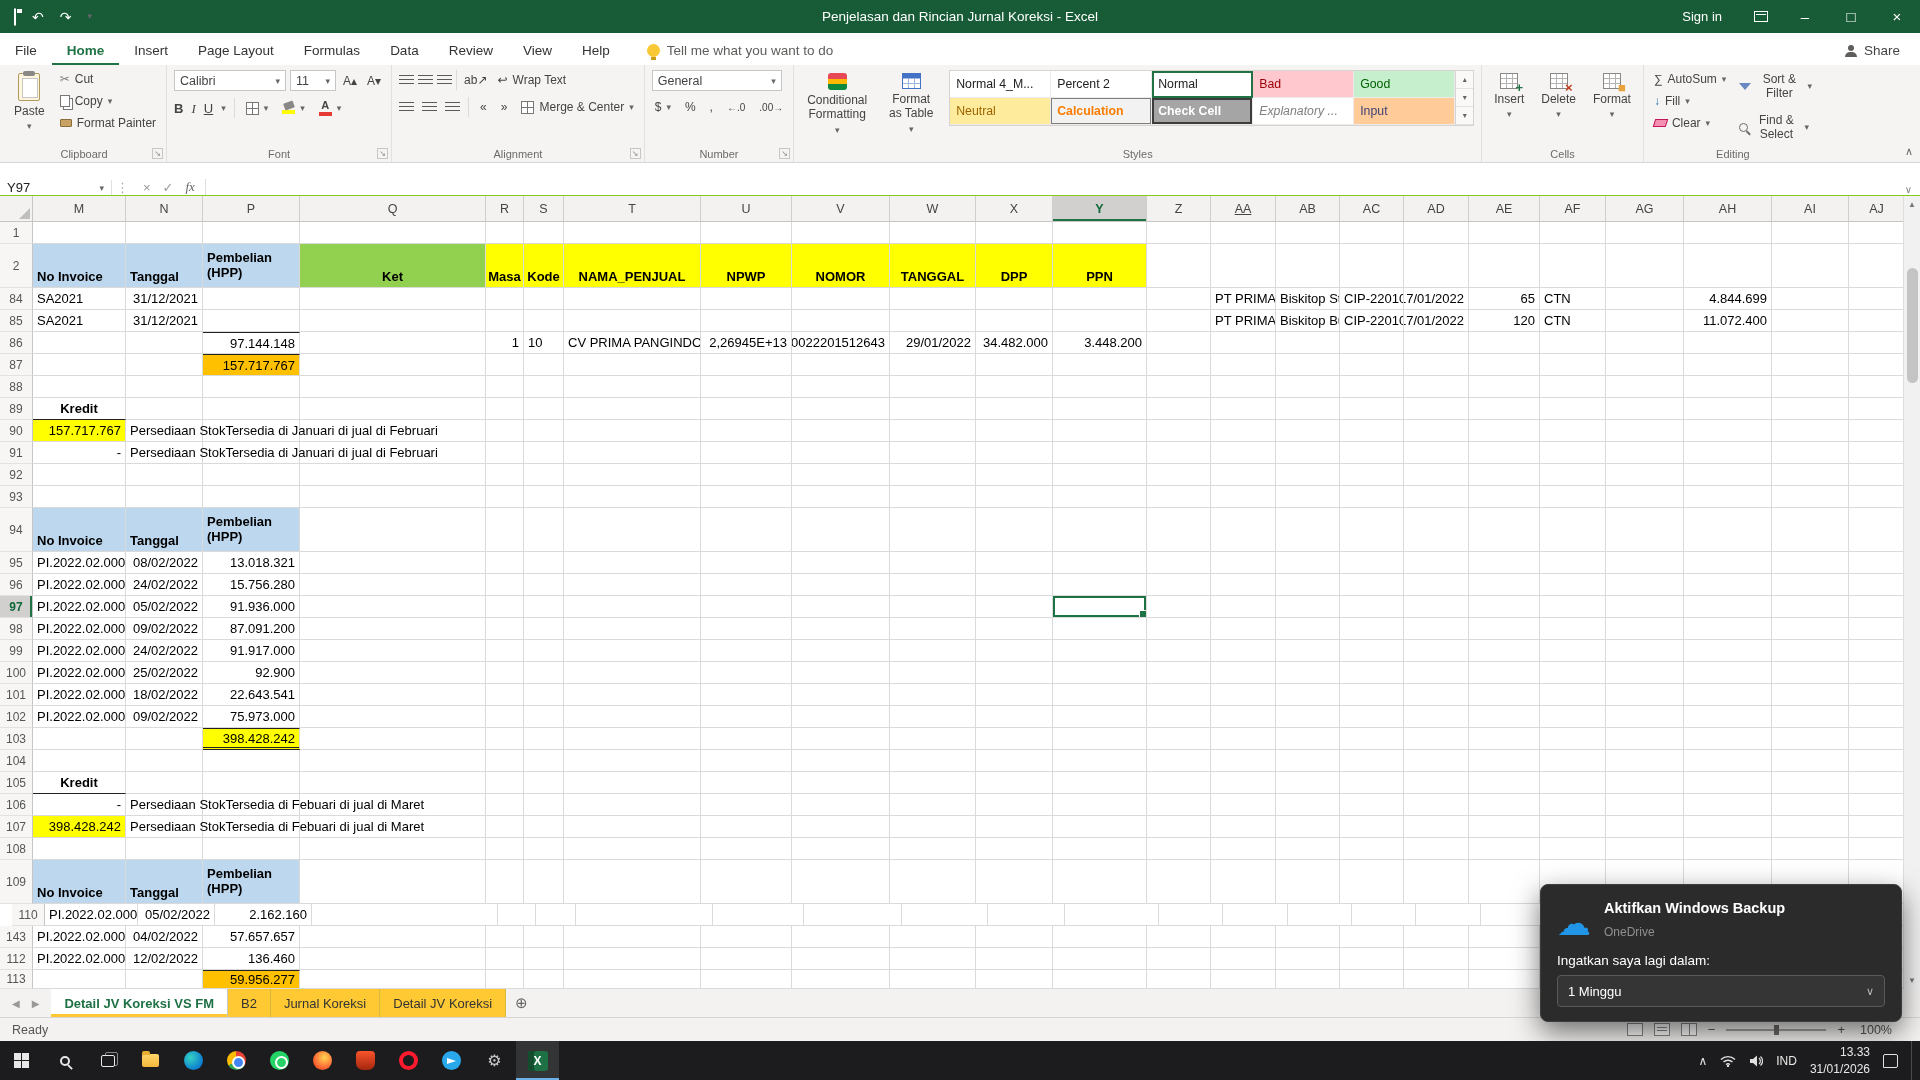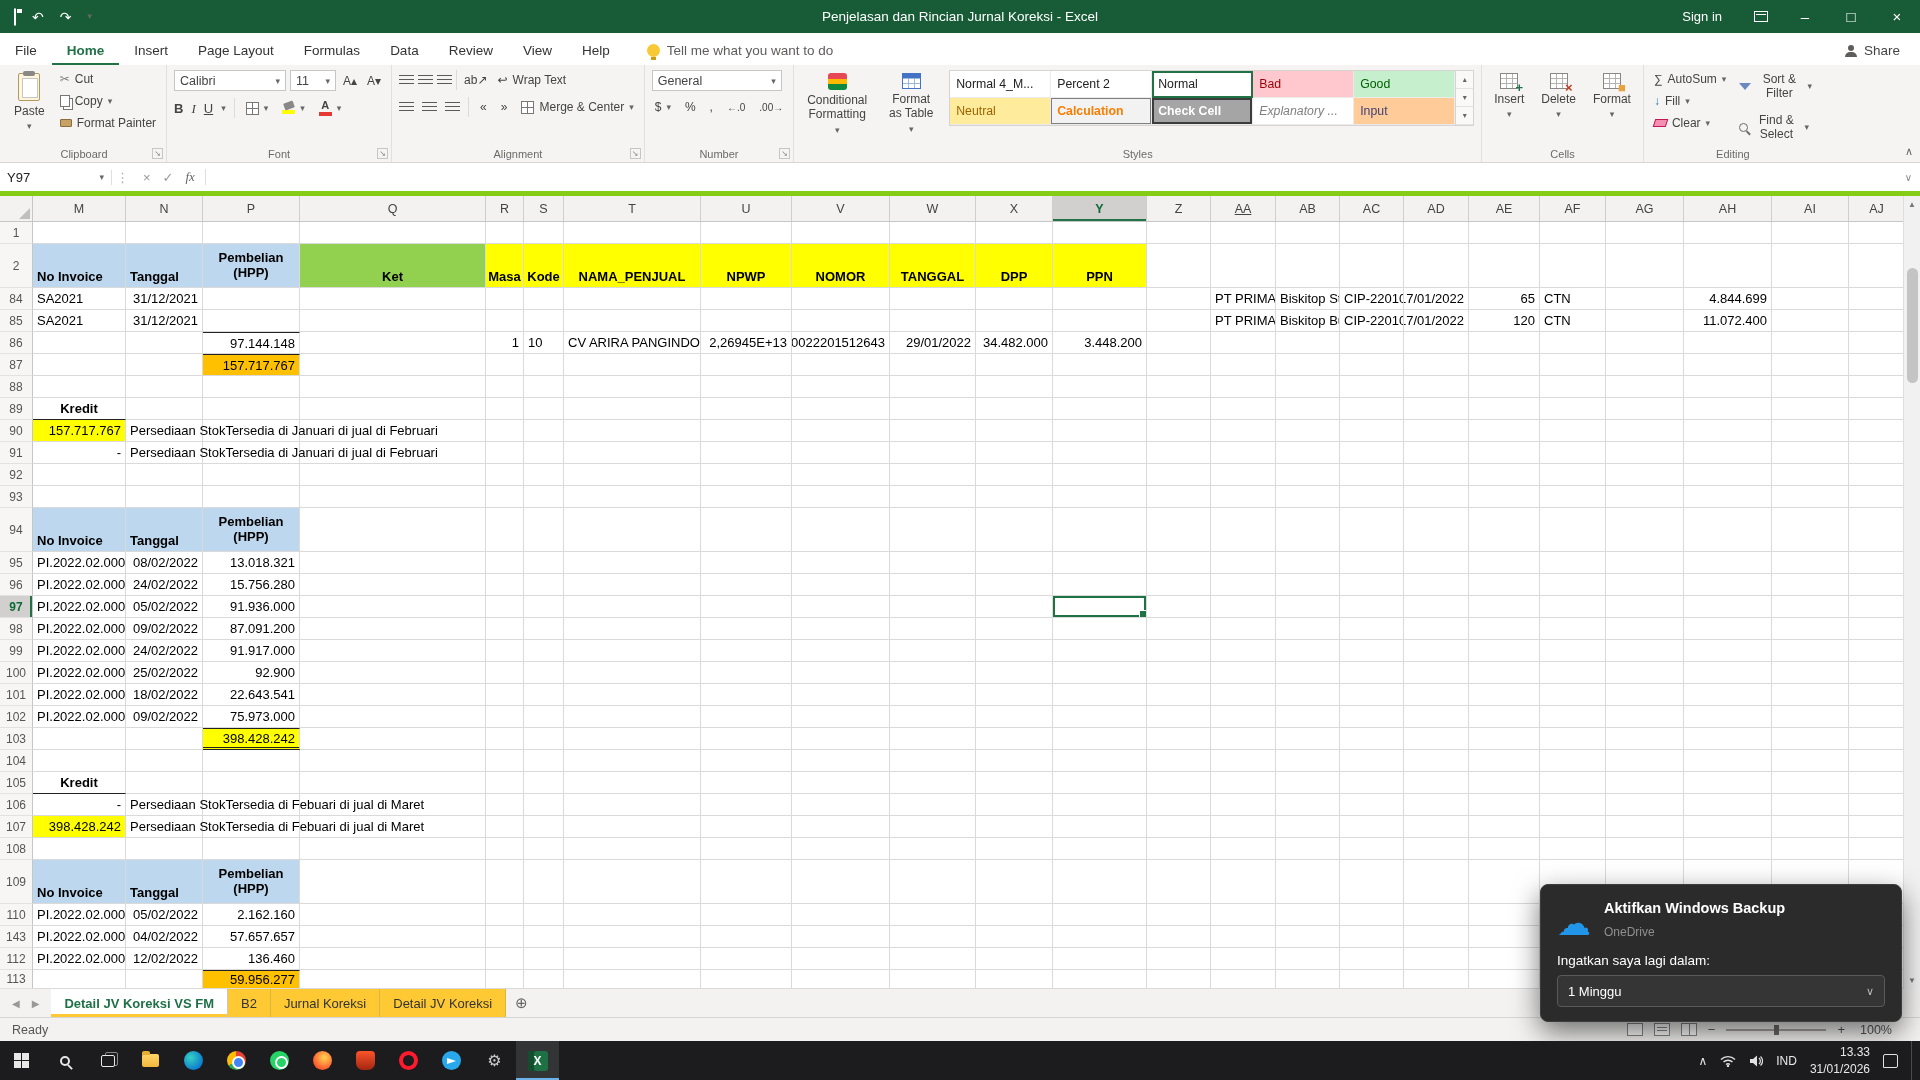--- a/index.html
+++ b/index.html
@@ -80,21 +80,21 @@
   .s-input{background:#FFCC99;color:#3F3F76}
   .gscroll{display:flex;flex-direction:column;border:1px solid #D6D4D2;border-left:none}
   .gsbtn{width:17px;flex:1;display:flex;align-items:center;justify-content:center;font-size:8px;color:#666;background:#FAF9F8;border-bottom:1px solid #E5E3E1}
   .ic-funnel{width:0;height:0;border-left:6px solid transparent;border-right:6px solid transparent;border-top:7px solid #6A89C0;position:relative}
   .ic-mag{width:9px;height:9px;border:1.5px solid #6d6b68;border-radius:50%;position:relative}
   .ic-mag::after{content:"";position:absolute;right:-4px;bottom:-3px;width:5px;height:1.5px;background:#6d6b68;transform:rotate(45deg)}
   .ic-eraser{width:13px;height:8px;background:#F48FB1;border:1px solid #C2185B;transform:skewX(-18deg)}
   .collapse{position:absolute;right:7px;bottom:4px;color:#666;font-size:11px}
 
   
-  .fbar{height:33px;background:#fff;border-bottom:5px solid #84cc16;display:flex;align-items:center;font-size:13px}
+  .fbar{height:33px;background:#fff;border-bottom:1px solid #84cc16;display:flex;align-items:flex-end;font-size:13px}
   .namebox{width:112px;border-right:1px solid #E1DFDD;display:flex;align-items:center;justify-content:space-between;padding:0 7px;color:#222}
   .fdots{display:flex;align-items:center;color:#aaa;padding:0 4px}
   .fbtns{display:flex;align-items:center;gap:12px;padding:0 10px;color:#999;border-right:1px solid #E1DFDD}
   .fx{font-style:italic;font-family:"Liberation Serif",serif;color:#666}
   .finput{flex:1;display:flex;align-items:center;padding:0 8px;color:#000}
   .fexp{display:flex;align-items:center;padding:0 8px;color:#888;font-size:10px}
 
   
   .ghead{height:26px;display:flex;background:#F3F2F1;border-bottom:1px solid #C6C6C6;overflow:hidden}
   .corner{width:33px;flex:none;border-right:1px solid #C6C6C6;position:relative;background:#F3F2F1}
@@ -111,21 +111,21 @@
   .cell.center{justify-content:center}
   .cell.left{justify-content:flex-start}
   .cell.b{font-weight:bold}
   .cell.hb{background:#BDD7EE;font-weight:bold;justify-content:center}
   .cell.hbl{background:#BDD7EE;font-weight:bold}
   .cell.hg{background:#92D050;font-weight:bold;justify-content:center}
   .cell.hy{background:#FFFF00;font-weight:bold;justify-content:center}
   .cell.yel{background:#FFFF00}
   .cell.org{background:#FFC000}
   .cell.vb{align-items:flex-end;padding-bottom:3px}
-  .cell.wrap .ct{white-space:normal;text-align:center;line-height:1.15}
+  .cell.wrap .ct{white-space:normal;text-align:left;line-height:1.15}
   .cell.bb{border-bottom:1px solid #222}
   .cell.bt{border-top:1px solid #222}
   .cell.dbl{border-top:1px solid #222;border-bottom:3px double #222}
   .cell.ovf{overflow:visible;position:relative;z-index:3}
   .cell.sel{position:relative;z-index:4;box-shadow:inset 0 0 0 2px #1F7244}
   .cell.sel::after{content:"";position:absolute;right:-1px;bottom:-1px;width:6px;height:6px;background:#1F7244;border:1px solid #fff}
 
   
   .vscroll{position:absolute;top:196px;right:0;width:17px;height:793px;background:#F1F1F1;border-left:1px solid #DEDEDE;display:flex;flex-direction:column;align-items:center;z-index:10}
   .sarr{height:17px;width:100%;display:flex;align-items:center;justify-content:center;font-size:8px;color:#777;flex:none}
@@ -676,21 +676,21 @@
           <span class="ct">97.144.148</span>
         </div>
         <div class="cell" style="width: 186px;"></div>
         <div class="cell right" style="width: 38px;">
           <span class="ct">1</span>
         </div>
         <div class="cell" style="width: 40px;">
           <span class="ct">10</span>
         </div>
         <div class="cell" style="width: 137px;">
-          <span class="ct">CV ARIRA PANGINDO</span>
+          <span class="ct">CV PRIMA PANGINDO</span>
         </div>
         <div class="cell right" style="width: 91px;">
           <span class="ct">2,26945E+13</span>
         </div>
         <div class="cell right" style="width: 98px;">
           <span class="ct">100022201512643</span>
         </div>
         <div class="cell right" style="width: 86px;">
           <span class="ct">29/01/2022</span>
         </div>
@@ -1387,21 +1387,21 @@
         <div class="cell" style="width: 64px;"></div>
         <div class="cell" style="width: 64px;"></div>
         <div class="cell" style="width: 65px;"></div>
         <div class="cell" style="width: 71px;"></div>
         <div class="cell" style="width: 66px;"></div>
         <div class="cell" style="width: 78px;"></div>
         <div class="cell" style="width: 88px;"></div>
         <div class="cell" style="width: 77px;"></div>
         <div class="cell" style="width: 56px;"></div>
       </div>
-      <div class="grow" style="height: 22px;">
+      <div class="grow" style="height: 22px; padding-left: 12px;">
         <div class="rownum">110</div>
         <div class="cell" style="width: 93px;">
           <span class="ct">PI.2022.02.00003</span>
         </div>
         <div class="cell right" style="width: 77px;">
           <span class="ct">05/02/2022</span>
         </div>
         <div class="cell right" style="width: 97px;">
           <span class="ct">2.162.160</span>
         </div>

